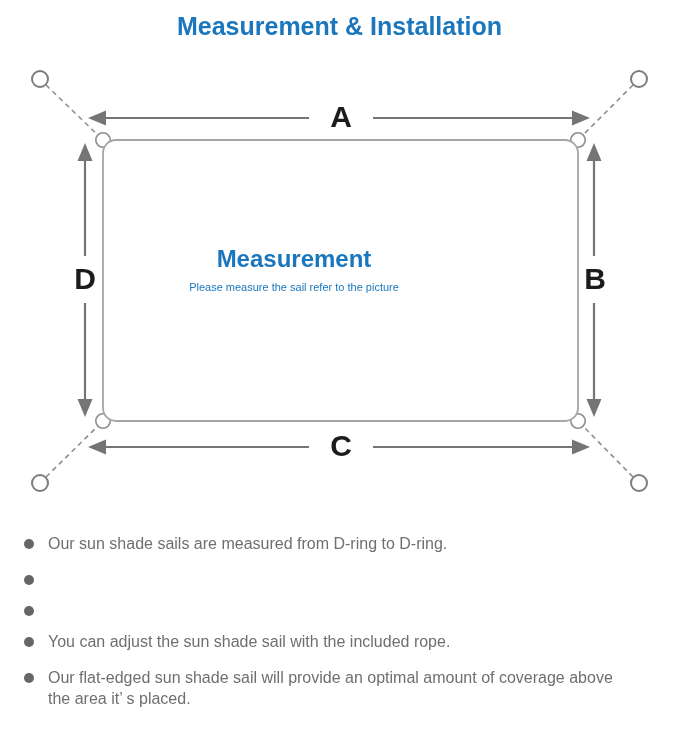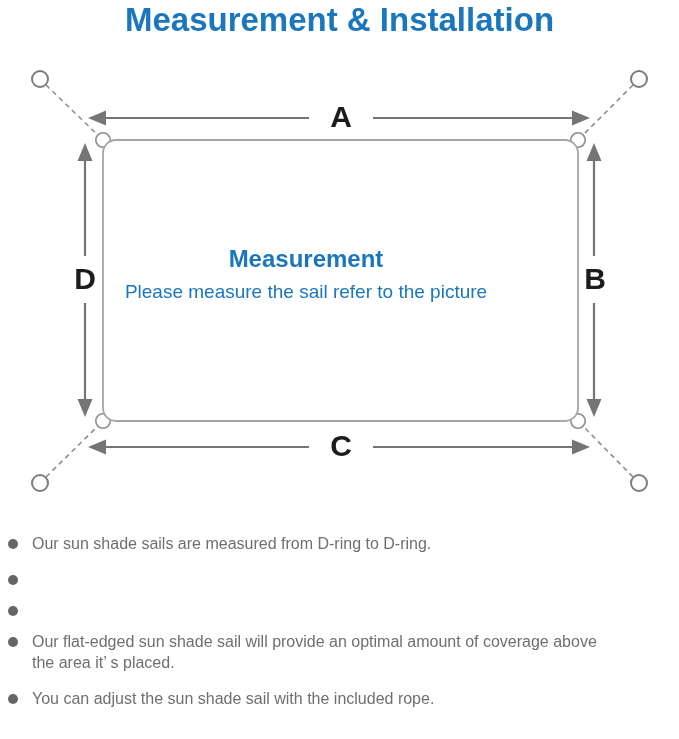--- a/index.html
+++ b/index.html
@@ -1,43 +1,43 @@
 <!DOCTYPE html>
 <html style="--accent-blue: #1b77bd; --arrow-gray: #757575; --line-gray: #8e8e8e; --outline-gray: #a6a6a6; --anchor-gray: #7d7d7d; --text-gray: #6f6f6f; --label-black: #1c1c1c; --bullet-gray: #666666;"><head>
 <meta charset="utf-8">
 <style>
   html,body { margin:0; padding:0; background:#ffffff; }
   .page {
     position:relative; width:679px; height:739px; background:#fff; overflow:hidden;
     font-family:"Liberation Sans", sans-serif;
   }
   .title {
-    position:absolute; top:1px; left:0; width:679px; text-align:center;
-    font-size:33px; font-weight:bold; color:var(--accent-blue,#1b77bd);
+    position:absolute; top:12px; left:0; width:679px; text-align:center;
+    font-size:25px; font-weight:bold; color:var(--accent-blue,#1b77bd);
   }
   .diagram { position:absolute; top:60px; left:0; width:679px; height:460px; }
   .diagram svg { position:absolute; top:0; left:0; }
 
   .svg-dash   { stroke:var(--line-gray,#8e8e8e); stroke-width:1.6; stroke-dasharray:5 4; fill:none; }
   .svg-dring  { fill:#fff; stroke:var(--line-gray,#8e8e8e); stroke-width:1.6; }
   .svg-sail   { fill:#fff; stroke:var(--outline-gray,#a6a6a6); stroke-width:1.8; }
   .svg-anchor { fill:#fff; stroke:var(--anchor-gray,#7d7d7d); stroke-width:2; }
   .svg-arrow-line { stroke:var(--arrow-gray,#757575); stroke-width:2.2; }
   .svg-arrow-head { fill:var(--arrow-gray,#757575); }
 
   .dim-label {
     position:absolute; transform:translate(-50%,-50%);
     font-size:30px; font-weight:bold; color:var(--label-black,#1c1c1c); line-height:1;
   }
-  .center-block { position:absolute; left:99px; top:185px; width:414px; text-align:center; }
+  .center-block { position:absolute; left:87px; top:185px; width:414px; text-align:center; }
   .center-heading { font-size:24px; font-weight:bold; color:var(--accent-blue,#1b77bd); }
-  .center-subheading { margin-top:8px; font-size:19px; color:var(--accent-blue,#1b77bd); }
+  .center-subheading { margin-top:8px; font-size:11px; color:var(--accent-blue,#1b77bd); }
 
   .notes { position:absolute; top:533px; left:0; width:679px; }
-  .note { display:flex; align-items:flex-start; margin-bottom:15px; }
+  .note { display:flex; align-items:flex-start; margin-bottom:15px;margin-left:16px; }
   .note-dot {
     flex:0 0 auto; width:10px; height:10px; border-radius:50%;
     background:var(--bullet-gray,#666); margin:6px 14px 0 8px;
   }
   .note-text {
     font-size:16px; line-height:21px; color:var(--text-gray,#6f6f6f);
     white-space:pre-line; max-width:640px;
   }
 </style>
 </head>
@@ -111,22 +111,22 @@
       <span class="note-text">Our sun shade sails are measured from D-ring to D-ring.</span>
     </div>
     <div class="note">
       <span class="note-dot"></span>
     </div>
     <div class="note">
       <span class="note-dot"></span>
     </div>
     <div class="note">
       <span class="note-dot"></span>
-      <span class="note-text">Our flat-edged sun shade sail will provide an optimal amount of coverage above
-the area it’ s placed.</span>
+      <span class="note-text">You can adjust the sun shade sail with the included rope.</span>
     </div>
     <div class="note">
       <span class="note-dot"></span>
-      <span class="note-text">You can adjust the sun shade sail with the included rope.</span>
+      <span class="note-text">Our flat-edged sun shade sail will provide an optimal amount of coverage above
+the area it’ s placed.</span>
     </div>
   </div>
 
 </div>
 
 </body></html>

